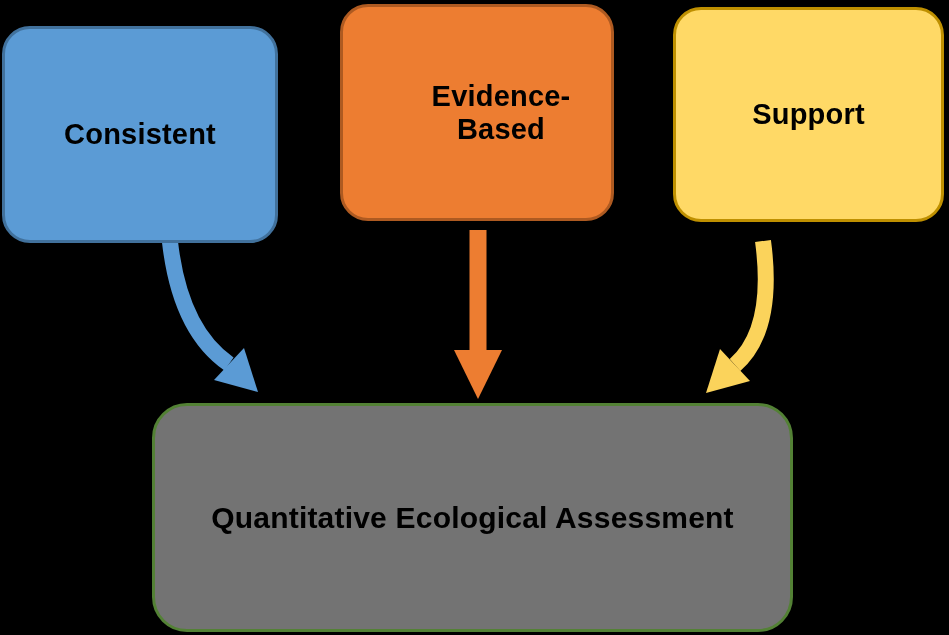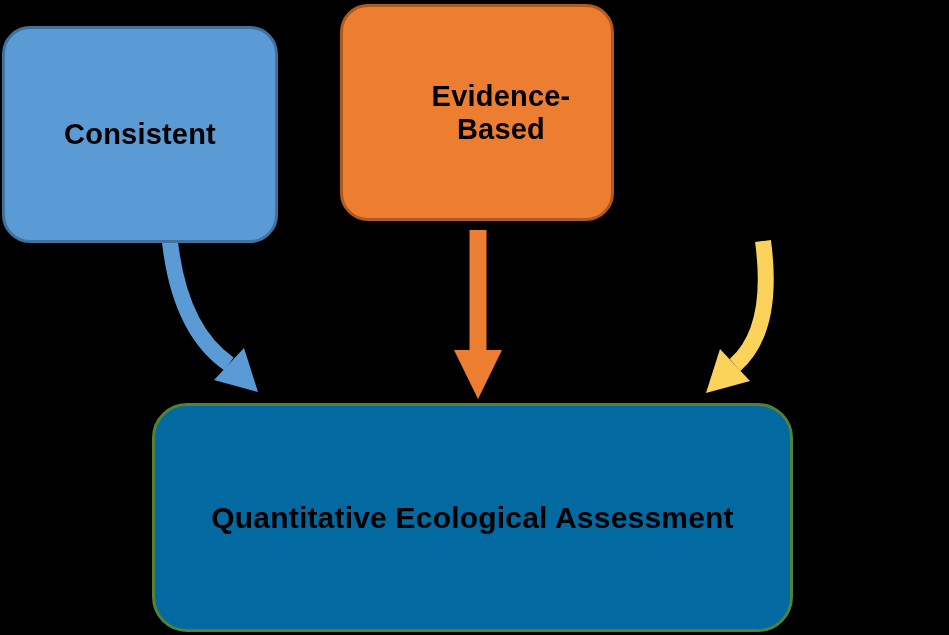--- a/index.html
+++ b/index.html
@@ -89,18 +89,21 @@
   </svg>
 
   <div class="node node-consistent" style="background: rgb(91, 155, 213); border-color: rgb(65, 113, 156);">
     <span class="label">Consistent</span>
   </div>
 
   <div class="node node-evidence" style="background: rgb(237, 125, 49); border-color: rgb(174, 90, 33);">
     <span class="label">Evidence-Based</span>
   </div>
 
+  <div class="node node-support" style="background: rgb(255, 217, 102); border-color: rgb(191, 144, 0);">
+    <span class="label">Support</span>
+  </div>
 
-  <div class="node node-assessment" style="background: #0369a1; border-color: rgb(83, 129, 53);">
+  <div class="node node-assessment" style="background: #737373; border-color: rgb(83, 129, 53);">
     <span class="label">Quantitative Ecological Assessment</span>
   </div>
 
 </div>
 
 </body></html>

